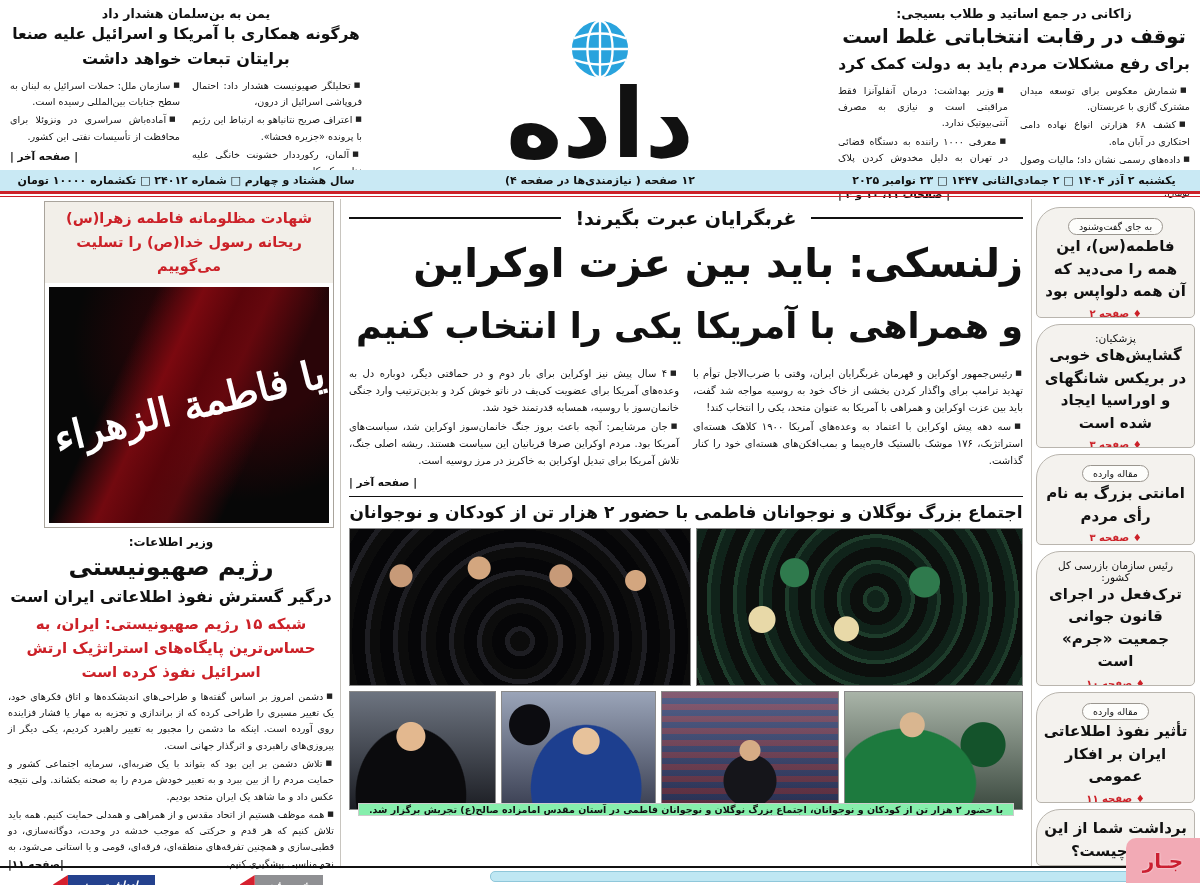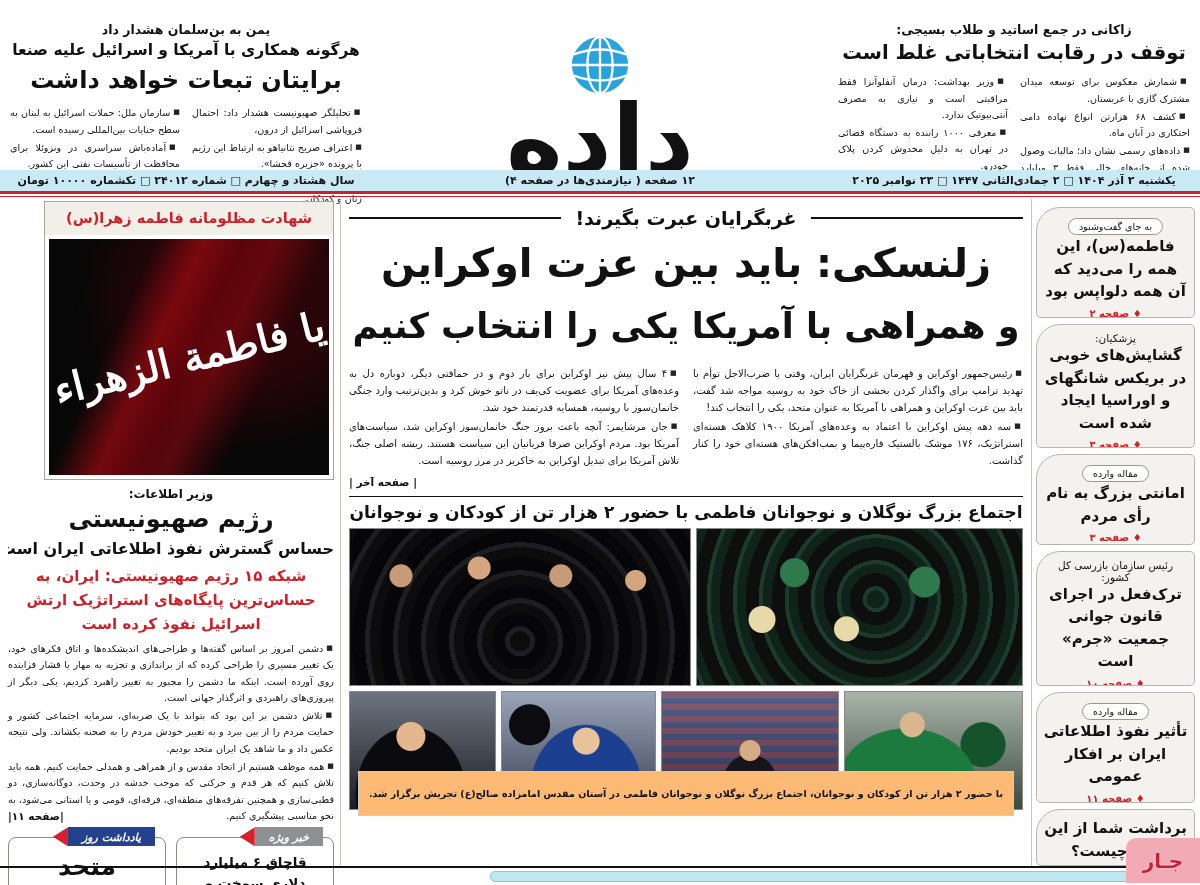--- a/index.html
+++ b/index.html
@@ -1,24 +1,24 @@
 <!DOCTYPE html>
 <html lang="fa" dir="rtl"><head>
 <meta charset="utf-8">
 <style>
   html,body{margin:0;padding:0;background:#e8e8e8;}
   .page{width:1200px;height:885px;position:relative;margin:0 auto;background:#fff;
         font-family:"DejaVu Sans",sans-serif;direction:rtl;overflow:hidden;color:#111;}
 
   
-  .header{position:absolute;top:16px;left:0;right:0;height:176px;display:flex;direction:ltr;}
+  .header{position:absolute;top:0;left:0;right:0;height:176px;display:flex;direction:ltr;}
   .hblock{width:372px;padding:6px 10px 0;box-sizing:border-box;direction:rtl;}
   .hcenter{width:456px;position:relative;}
   .kicker{text-align:center;font-size:12.5px;font-weight:bold;}
-  .h-headline{text-align:center;font-weight:bold;font-size:24px;line-height:1.45;margin-top:2px;white-space:nowrap;overflow:hidden;}
+  .h-headline{text-align:center;font-weight:bold;font-size:16px;line-height:1.45;margin-top:2px;white-space:nowrap;overflow:hidden;}
   .h-bullets{display:flex;gap:12px;margin-top:7px;}
   .h-col{flex:1;font-size:9.6px;line-height:1.7;text-align:justify;}
   .bullet{margin-bottom:2px;}
   .bsq{font-size:7px;vertical-align:2px;margin-left:3px;color:#222;}
   .pageref{font-weight:bold;font-size:10.5px;margin-top:3px;text-align:left;}
   .logo-text{position:absolute;bottom:4px;left:0;width:100%;text-align:center;font-size:96px;
              font-weight:bold;line-height:1;letter-spacing:-3px;}
   .globe{position:absolute;top:18px;left:50%;transform:translateX(-50%);}
 
   
@@ -41,21 +41,21 @@
         text-align:center;padding:7px 6px 6px;position:relative;overflow:hidden;}
   .spill{display:inline-block;border:1px solid #9a968f;background:#fdfdfb;border-radius:12px;
          font-size:9.5px;padding:2px 10px;}
   .slabel{font-size:10.5px;}
   .stitle{font-weight:bold;font-size:15px;line-height:1.5;margin-top:0;}
   .spage{color:#cc2128;font-size:10px;font-weight:bold;margin-top:5px;}
 
   
   .lead-kicker{display:flex;align-items:center;gap:14px;font-size:19px;font-weight:bold;margin-top:6px;}
   .kline{flex:1;height:2px;background:#111;}
-  .lead-line{text-align:center;font-weight:900;font-size:40px;line-height:1.7;white-space:nowrap;overflow:hidden;}
+  .lead-line{text-align:right;font-weight:900;font-size:40px;line-height:1.7;white-space:nowrap;overflow:hidden;}
   .lead-bullets{display:flex;gap:14px;margin-top:8px;border-bottom:1.5px solid #111;padding-bottom:5px;}
   .l-col{flex:1;font-size:10px;line-height:1.72;text-align:justify;}
   .photo-head{text-align:center;font-weight:900;font-size:21px;margin-top:5px;white-space:nowrap;overflow:hidden;}
 
   
   .photos{margin-top:6px;height:300px;position:relative;}
   .prow{display:flex;gap:5px;}
   .r1{height:158px;}
   .r2{height:119px;margin-top:5px;}
   .ph{border:1px solid #8a8a8a;box-sizing:border-box;}
@@ -83,22 +83,22 @@
      linear-gradient(180deg,#7f8fb0,#30354a);}
   .ph-girl-blue{width:23%;background:
      radial-gradient(circle at 55% 42%, #e7c29b 0 13px, transparent 14px),
      radial-gradient(ellipse at 55% 82%, #1d3f8f 0 46%, transparent 47%),
      radial-gradient(circle at 18% 28%, #0c0c10 0 20px, transparent 21px),
      linear-gradient(180deg,#9aa4b8,#3a3f52);}
   .ph-boy-sing{flex:1;background:
      radial-gradient(circle at 42% 38%, #e3b88f 0 14px, transparent 15px),
      radial-gradient(ellipse at 42% 88%, #0b0b0d 0 46%, transparent 47%),
      linear-gradient(180deg,#6d7480,#1c1e24);}
-  .caption{position:absolute;bottom:12px;left:50%;transform:translateX(-50%);background:#fdba74;
-           font-size:10.5px;font-weight:bold;padding:16px 10px;white-space:nowrap;overflow:hidden;
+  .caption{position:absolute;bottom:12px;left:50%;transform:translateX(-50%);background:#86efac;
+           font-size:10.5px;font-weight:bold;padding:0 10px;white-space:nowrap;overflow:hidden;
            max-width:96%;border:1px solid #ccc;}
 
   
   .mourn{border:1px solid #a9a49c;background:#fff;margin-left:36px;}
   .mourn-head{background:#f2efe9;color:#cc2128;font-weight:bold;text-align:center;
               font-size:14.5px;line-height:1.65;padding:5px 4px 4px;}
   .mourn-art{height:236px;margin:4px;position:relative;overflow:hidden;background:
      linear-gradient(115deg, transparent 28%, rgba(150,10,18,.75) 40%, rgba(95,4,10,.92) 50%, rgba(150,10,18,.55) 58%, transparent 72%),
      radial-gradient(ellipse at 70% 25%, #2a0508 0 30%, transparent 62%), #070707;}
   .callig{position:absolute;inset:0;display:flex;align-items:center;justify-content:center;color:#fff;
@@ -163,20 +163,21 @@
           <path d="M3 32 H61"></path>
           <path d="M5 43 Q32 53 59 43"></path>
         </g>
       </svg>
       <div class="logo-text">داده</div>
     </div>
 
     <div class="hblock">
       <div class="kicker">زاکانی در جمع اساتید و طلاب بسیجی:</div>
       <div class="h-headline fit" style="font-size: 19.5px;">توقف در رقابت انتخاباتی غلط است</div>
+      <div class="h-headline fit" style="font-size: 15.5px;">برای رفع مشکلات مردم باید به دولت کمک کرد</div>
       <div class="h-bullets">
         <div class="h-col">
           <div class="bullet"><span class="bsq">■</span><span>شمارش معکوس برای توسعه میدان مشترک گازی با عربستان.</span></div>
           <div class="bullet"><span class="bsq">■</span><span>کشف ۶۸ هزارتن انواع نهاده دامی احتکاری در آبان ماه.</span></div>
           <div class="bullet"><span class="bsq">■</span><span>داده‌های رسمی نشان داد؛ مالیات وصول شده از خانه‌های خالی فقط ۳ میلیارد تومان!</span></div>
         </div>
         <div class="h-col">
           <div class="bullet"><span class="bsq">■</span><span>وزیر بهداشت: درمان آنفلوآنزا فقط مراقبتی است و نیازی به مصرف آنتی‌بیوتیک ندارد.</span></div>
           <div class="bullet"><span class="bsq">■</span><span>معرفی ۱۰۰۰ راننده به دستگاه قضائی در تهران به دلیل مخدوش کردن پلاک خودرو.</span></div>
           <div class="pageref">| صفحات ۱۱، ۱۰ و ۴ |</div>
@@ -261,29 +262,30 @@
           <div class="ph ph-boy-sing"></div>
         </div>
         <div class="caption fit" style="font-size: 9.5px;">با حضور ۲ هزار تن از کودکان و نوجوانان، اجتماع بزرگ نوگلان و نوجوانان فاطمی در آستان مقدس امامزاده صالح(ع) تجریش برگزار شد.</div>
       </div>
     </div>
 
     <div class="leftcol">
       <div class="mourn">
         <div class="mourn-head">
           <div>شهادت مظلومانه فاطمه زهرا(س)</div>
+          <div>ریحانه رسول خدا(ص) را تسلیت می‌گوییم</div>
         </div>
         <div class="mourn-art">
           <div class="callig">یا فاطمة الزهراء</div>
         </div>
       </div>
 
       <div class="intel-kicker">وزیر اطلاعات:</div>
       <div class="intel-line fit">رژیم صهیونیستی</div>
-      <div class="intel-line fit" style="font-size: 16px;">حساس گسترش نفوذ اطلاعاتی ایران است</div>
+      <div class="intel-line fit" style="font-size: 16px;">درگیر گسترش نفوذ اطلاعاتی ایران است</div>
       <div class="intel-sub">شبکه ۱۵ رژیم صهیونیستی: ایران، به حساس‌ترین پایگاه‌های استراتژیک ارتش اسرائیل نفوذ کرده است</div>
       <div class="intel-body">
         <div class="bullet"><span class="bsq">■</span><span>دشمن امروز بر اساس گفته‌ها و طراحی‌های اندیشکده‌ها و اتاق فکرهای خود، یک تغییر مسیری را طراحی کرده که از براندازی و تجزیه به مهار یا فشار فزاینده روی آورده است. اینکه ما دشمن را مجبور به تغییر راهبرد کردیم، یکی دیگر از پیروزی‌های راهبردی و اثرگذار جهانی است.</span></div>
         <div class="bullet"><span class="bsq">■</span><span>تلاش دشمن بر این بود که بتواند با یک ضربه‌ای، سرمایه اجتماعی کشور و حمایت مردم را از بین ببرد و به تعبیر خودش مردم را به صحنه بکشاند. ولی نتیجه عکس داد و ما شاهد یک ایران متحد بودیم.</span></div>
         <div class="bullet"><span class="bsq">■</span><span>همه موظف هستیم از اتحاد مقدس و از همراهی و همدلی حمایت کنیم. همه باید تلاش کنیم که هر قدم و حرکتی که موجب خدشه در وحدت، دوگانه‌سازی، دو قطبی‌سازی و همچنین تفرقه‌های منطقه‌ای، فرقه‌ای، قومی و یا استانی می‌شود، به نحو مناسبی پیشگیری کنیم.</span><span class="intel-page" style="float:left">|صفحه ۱۱|</span></div>
       </div>
 
       <div class="teasers">
         <div class="tbox">
           <div class="tflag">

